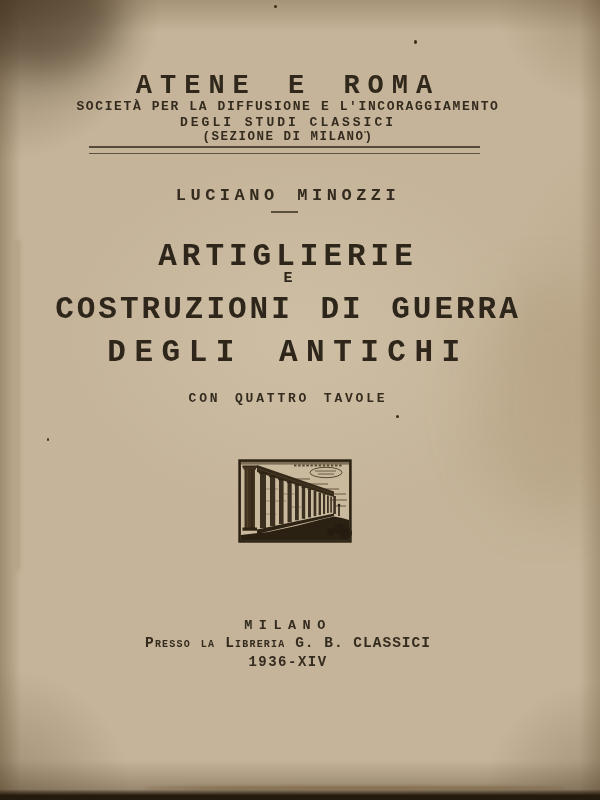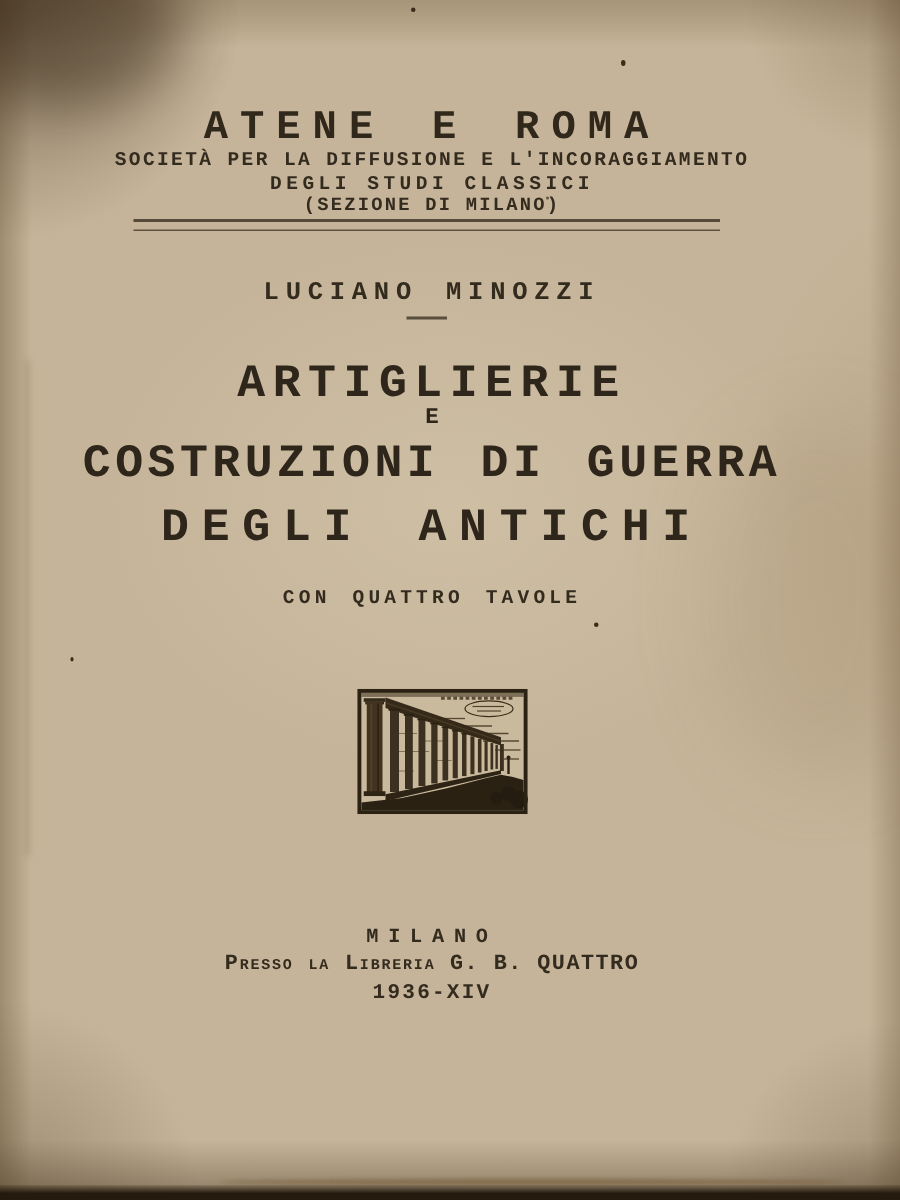--- a/index.html
+++ b/index.html
@@ -151,21 +151,21 @@
 
     <path d="M3,76 L30,73 L60,66.5 L85,60 L96,57.5 L104,59 L111,61 L111,81 L3,81 Z" fill="#2b2113"></path>
     <circle cx="101" cy="70" r="5" fill="#241c10"></circle>
     <circle cx="108" cy="74" r="6" fill="#241c10"></circle>
     <circle cx="93" cy="73" r="4" fill="#241c10"></circle>
 
     <rect x="1.6" y="1.6" width="110.8" height="80.8" fill="none" stroke="#2b2213" stroke-width="2.6"></rect>
   </svg>
 
   <div class="center-line b city">MILANO</div>
-  <div class="center-line b publisher"><span class="sc">Presso la Libreria</span>&nbsp;<span>G. B. QUATTRO</span></div>
+  <div class="center-line b publisher"><span class="sc">Presso la Libreria</span>&nbsp;<span>G. B. CLASSICI</span></div>
   <div class="center-line b year">1936-XIV</div>
 
   <div class="speck" style="left:274px;top:5px;width:3px;height:3px;"></div>
   <div class="speck" style="left:414px;top:40px;width:3px;height:4px;"></div>
   <div class="speck" style="left:396px;top:415px;width:3px;height:3px;"></div>
   <div class="speck" style="left:47px;top:438px;width:2px;height:3px;"></div>
   <div class="speck" style="left:364px;top:131px;width:2px;height:2px;opacity:.7;"></div>
 
   <div class="stain stain-bottomline"></div>
   <div class="bottom-band"></div>

